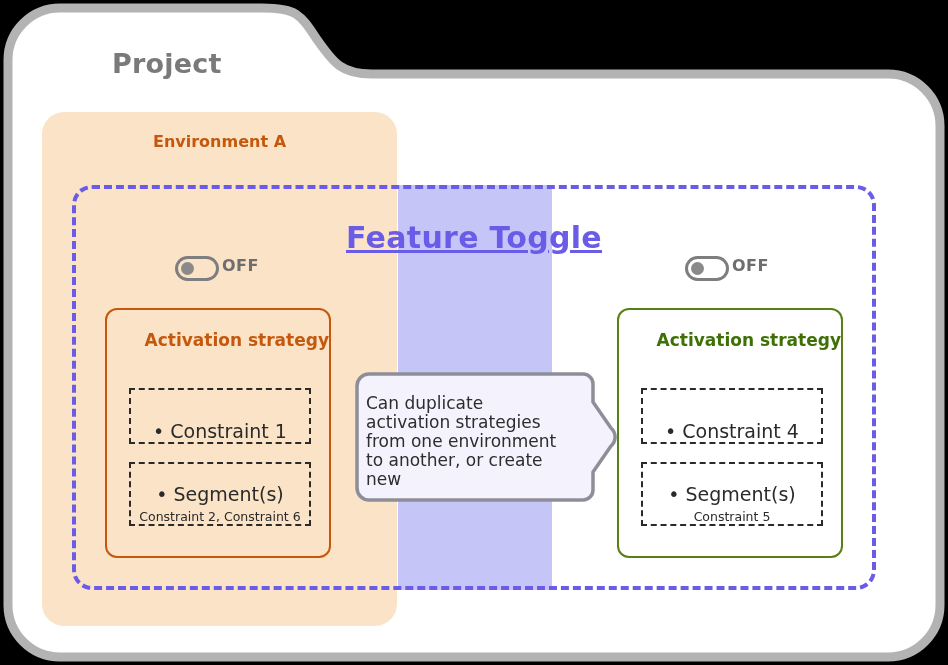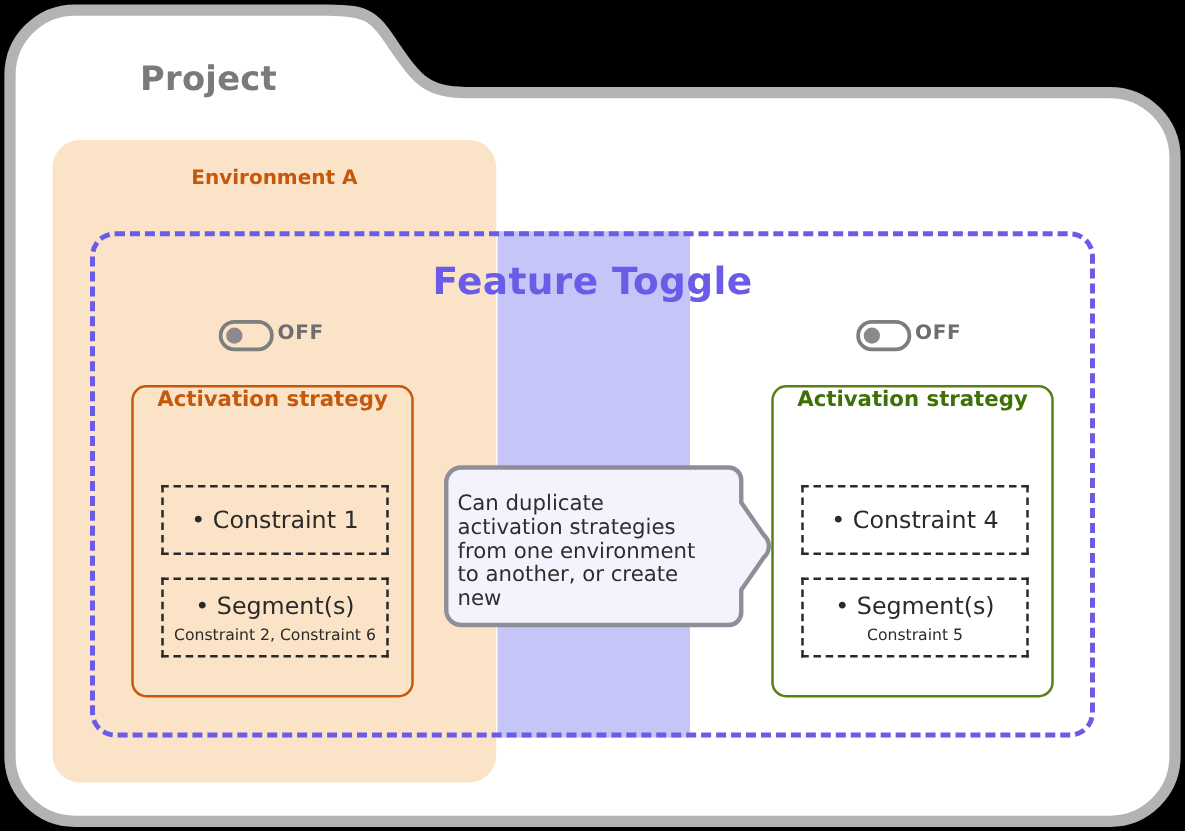--- a/index.html
+++ b/index.html
@@ -22,46 +22,46 @@
   .env-title{position:absolute;top:20px;left:0;width:100%;text-align:center;
       font-size:16px;font-weight:bold;}
   .env-a .env-title{color:#c4590d;}
   .env-b .env-title{color:#3f7005;}
 
   
   .ft-box{position:absolute;left:72px;top:185px;width:804px;height:405px;
       border:4px dashed #6b5ce7;border-radius:20px;box-sizing:border-box;}
   .ft-band{position:absolute;left:398px;top:185px;width:154px;height:405px;
       background:#c5c5f8;}
-  .ft-title{position:absolute;left:0;top:208px;width:948px;text-align:center;
-      font-size:30px;font-weight:bold;color:#6b5ce7;letter-spacing:.3px;}
+  .ft-title{position:absolute;left:0;top:220px;width:948px;text-align:center;
+      font-size:30px;font-weight:bold;color:#6b5ce7;letter-spacing:.3px;text-decoration:underline;}
 
   
   .toggle-row{position:absolute;display:flex;align-items:flex-start;gap:3px;}
   .toggle-a{left:175px;top:256px;}
   .toggle-b{left:685px;top:256px;}
   .switch{width:44px;height:25px;border:3px solid #7e7e7e;border-radius:14px;
       box-sizing:border-box;display:flex;align-items:center;
       padding-left:3px;background:transparent;}
   .knob{width:13px;height:13px;border-radius:50%;background:#8a8a8a;}
   .toggle-label{font-size:16px;font-weight:bold;color:#6e6e6e;letter-spacing:.5px;}
 
   
   .strategy{position:absolute;width:226px;border-radius:12px;box-sizing:border-box;}
   .strategy-a{left:105px;top:308px;height:250px;border:2px solid #c4590d;
       background:transparent;}
   .strategy-b{left:617px;top:308px;height:250px;border:2px solid #5a7f16;
       background:transparent;}
-  .strategy-title{text-align:center;font-size:17px;font-weight:bold;}
+  .strategy-title{text-align:right;margin-top:20px;font-size:17px;font-weight:bold;}
   .strategy-a .strategy-title{color:#c4590d;}
   .strategy-b .strategy-title{color:#3f7005;}
 
   .constraint{position:absolute;left:22px;width:182px;
       border:2px dashed #2a2a2a;box-sizing:border-box;
-      display:flex;flex-direction:column;align-items:center;justify-content:center;}
+      display:flex;flex-direction:column;align-items:center;justify-content:flex-end;}
   .c-one{top:78px;height:56px;}
   .c-two{top:152px;height:64px;}
   .c-main{font-size:19px;color:#2a2a2a;white-space:nowrap;}
   .c-sub{font-size:12.5px;color:#2a2a2a;margin-top:4px;white-space:nowrap;}
   .bullet{display:inline-block;margin-right:6px;}
 
   
   .callout{position:absolute;left:343px;top:366px;width:274px;height:142px;}
   .callout svg{position:absolute;left:0;top:0;}
   .callout-text{position:absolute;left:23px;top:28px;width:195px;

